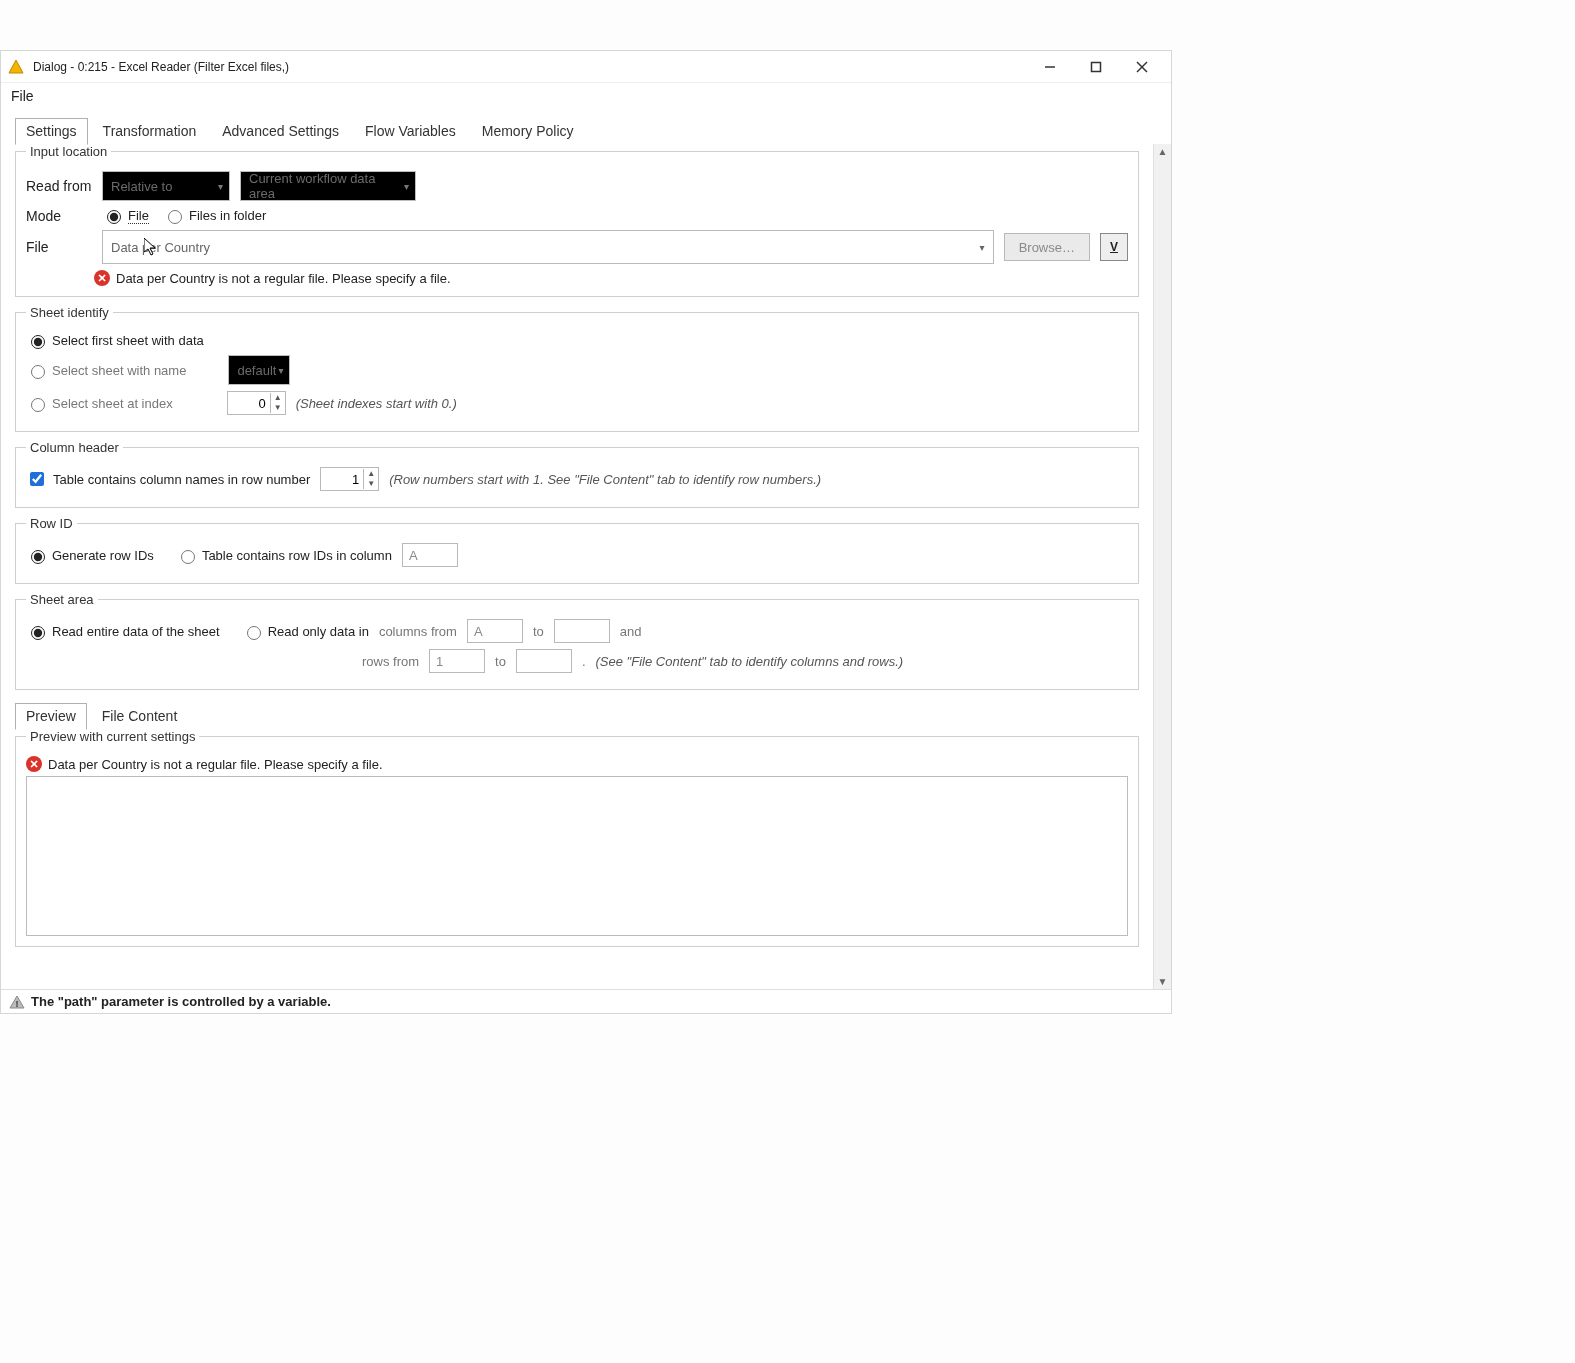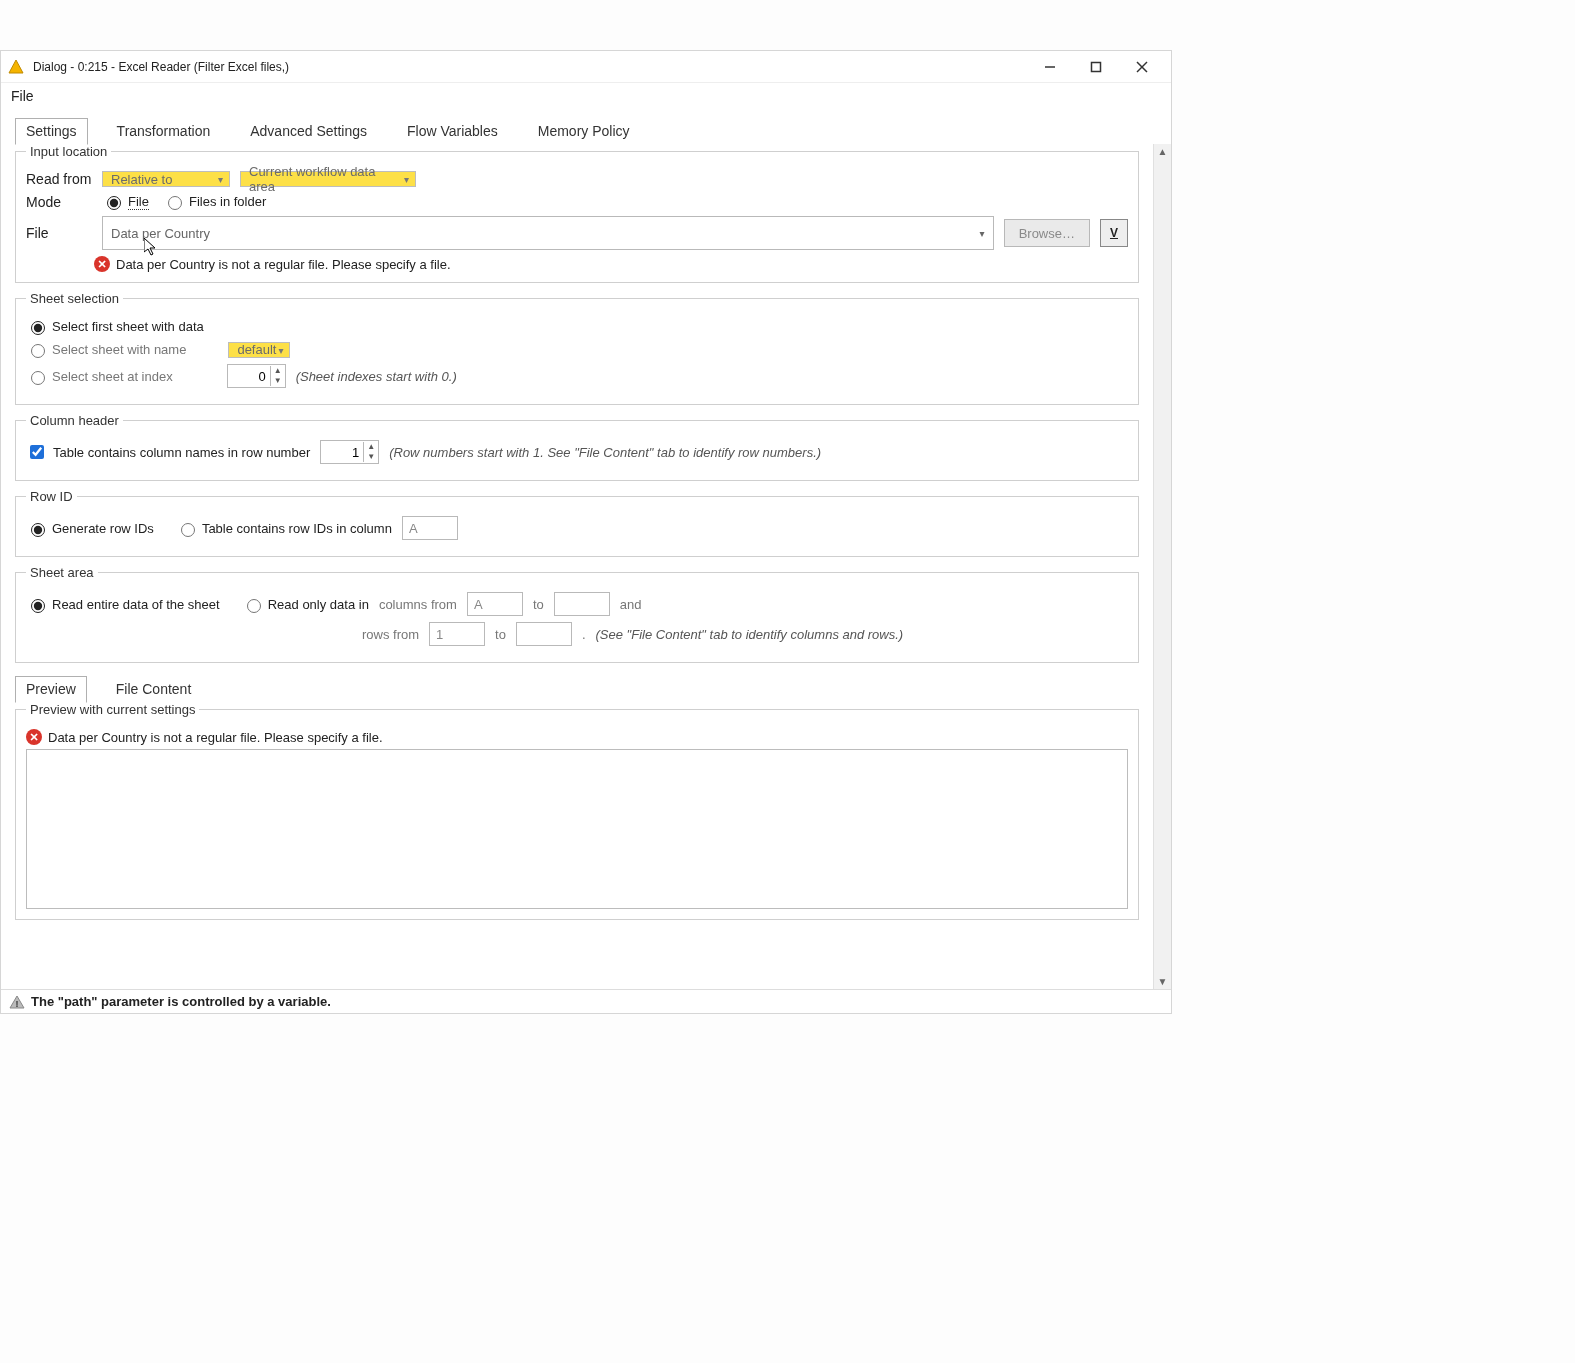--- a/index.html
+++ b/index.html
@@ -30,32 +30,32 @@
     display: flex; align-items: center;
     padding: 0 6px;
     border-bottom: 1px solid #eee;
     font-size: 12px;
   }
   .titlebar .icon { width: 18px; height: 18px; margin-right: 8px; display:flex; align-items:center; justify-content:center;}
   .titlebar .title { flex: 1; color: #222; }
   .win-btns { display:flex; gap: 0; }
   .win-btn { width: 46px; height: 32px; display:flex; align-items:center; justify-content:center; font-size:16px; color:#333;}
   .menubar { height: 26px; padding: 2px 10px; font-size:14px; color:#222; display:flex; align-items:center; }
-  .tabbar { display:flex; align-items:flex-end; padding: 8px 14px 0 14px; gap:18px;}
+  .tabbar { display:flex; align-items:flex-end; padding: 8px 14px 0 14px; gap:4px;}
   .tab { padding: 4px 10px 5px 10px; font-size:14px; color:#333; border: 1px solid transparent; border-bottom:none; }
   .tab.active { background:#fff; border:1px solid #b0b0b0; border-bottom: 1px solid #fff; position:relative; top:1px;}
   .content-wrap { flex:1; display:flex; }
   .content { flex:1; padding: 0 14px 14px 14px; overflow:hidden; }
   .vscroll { width:18px; background:#f1f1f1; display:flex; flex-direction:column; align-items:center; justify-content:space-between; border-left:1px solid #e0e0e0;}
   .vscroll .arrow { font-size:10px; color:#666; padding:2px; }
   fieldset.group { border:1px solid #cfcfcf; margin: 0 0 8px 0; padding: 6px 10px 10px 10px; }
   fieldset.group > legend { font-size:13px; color:#333; padding:0 4px; }
   .row { display:flex; align-items:center; gap:10px; margin: 6px 0; flex-wrap: wrap;}
   label.lbl { font-size:14px; color:#222; }
-  .combo { background:#fde047; border:1px solid #bdbdbd; height:16px; display:inline-flex; align-items:center; padding:0 28px 0 8px; position:relative; color:#555;}
+  .combo { background:#000000; border:1px solid #bdbdbd; height:30px; display:inline-flex; align-items:center; padding:0 28px 0 8px; position:relative; color:#555;}
   .combo.disabled { color:#6b6b6b; }
   .combo .caret { position:absolute; right:6px; top:50%; transform:translateY(-50%); font-size:10px; color:#777;}
   .radio { display:inline-flex; align-items:center; gap:4px; }
   .radio input[type=radio] { width:14px; height:14px; accent-color:#222; }
   .radio.blue input[type=radio] { accent-color:#1e6fd9; }
   .file-input { flex:1; height:34px; border:1px solid #b9b9b9; background:#fff; padding:0 8px; color:#666; display:flex; align-items:center; position:relative;}
   .file-input .caret { position:absolute; right:8px; top:50%; transform:translateY(-50%); font-size:10px; color:#666;}
   .btn { height:28px; border:1px solid #b8b8b8; background:#eaeaea; padding:0 14px; display:inline-flex; align-items:center; font-size:13px;}
   .btn.disabled { color:#8a8a8a; }
   .icon-btn { width:28px; height:28px; border:1px solid #888; background:#eee; display:inline-flex; align-items:center; justify-content:center; font-weight:bold; font-size:12px;}
@@ -165,21 +165,21 @@
           </div>
         </div>
 
         <div class="error-row" style="padding-left:68px;">
           <span class="err-icon">✕</span>
           <span>Data per Country is not a regular file. Please specify a file.</span>
         </div>
       </fieldset>
 
       <fieldset class="group">
-        <legend>Sheet selection</legend>
+        <legend>Sheet identify</legend>
         <div class="row">
           <label class="radio">
             <input type="radio" name="sheetsel" checked="" style="">
             <span>Select first sheet with data</span>
           </label>
         </div>
         <div class="row">
           <label class="radio" style="color:#777;">
             <input type="radio" name="sheetsel" style="">
             <span>Select sheet with name</span>

